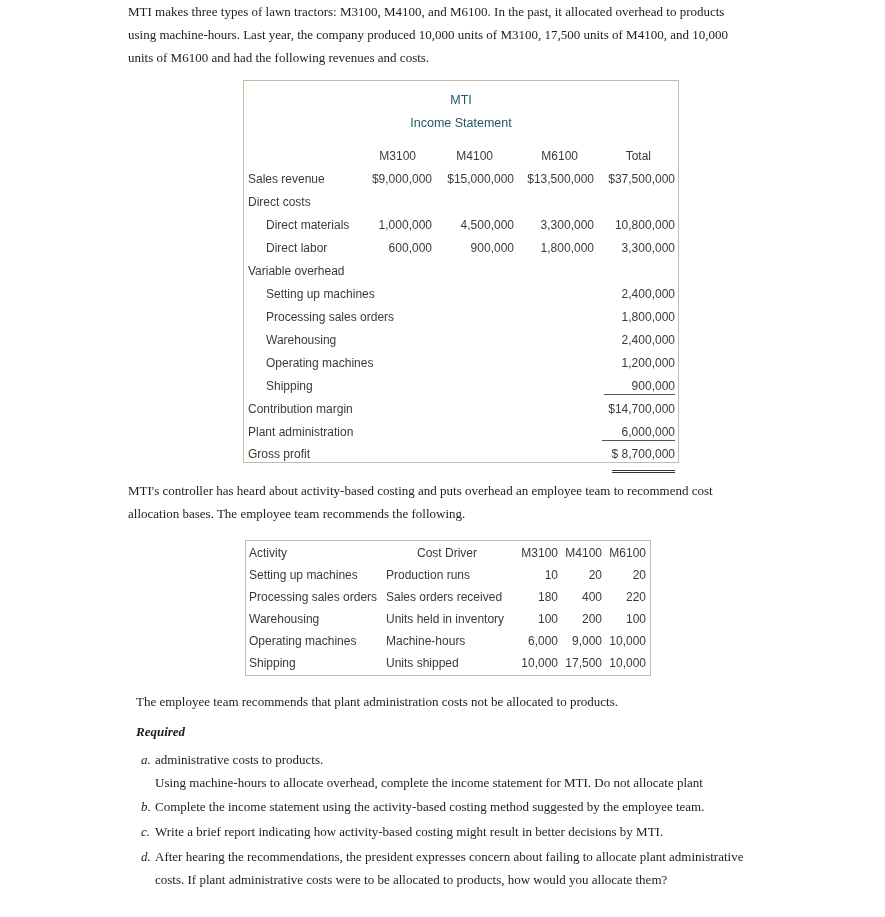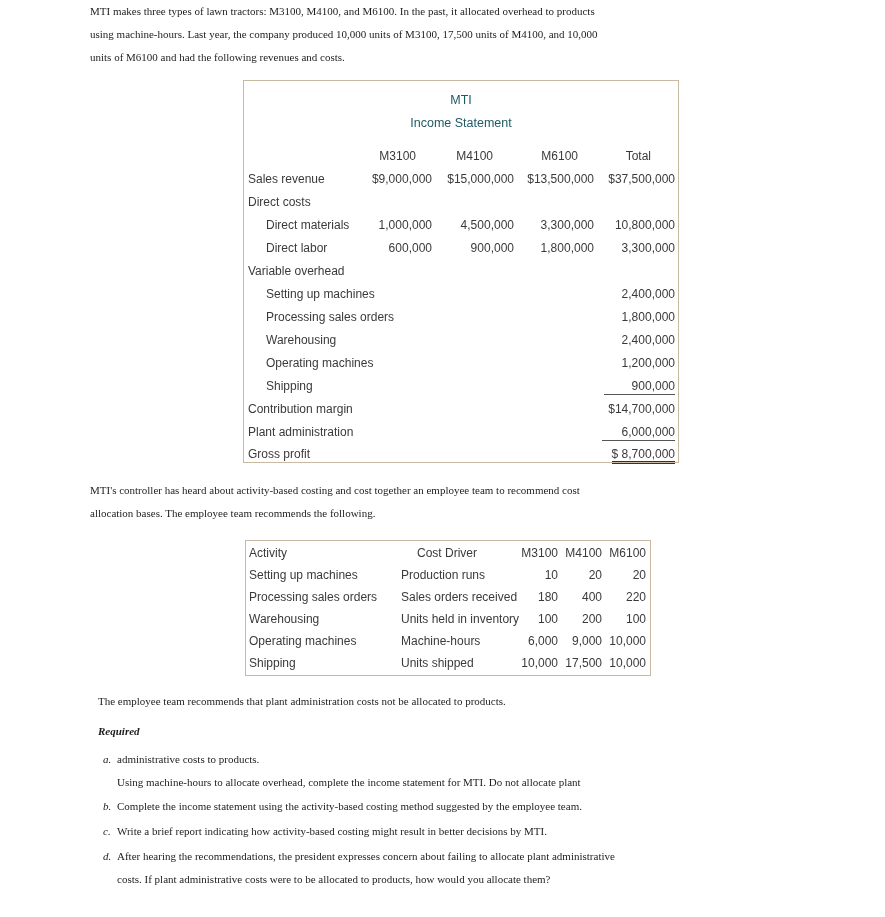--- a/index.html
+++ b/index.html
@@ -1,47 +1,47 @@
 <!DOCTYPE html>
 <html><head>
   <meta charset="utf-8">
   <style>
     html, body { margin: 0; padding: 0; background: #ffffff; }
     body { width: 885px; height: 917px; position: relative; overflow: hidden; color: #1a1a1a; }
-    .serif { font-family: "Liberation Serif", "DejaVu Serif", serif; font-size: 11px; line-height: 23px; color: #1d1d1d; }
+    .serif { font-family: "Liberation Serif", "DejaVu Serif", serif; font-size: 13px; line-height: 23px; color: #1d1d1d; margin-left: 38px; }
     .sans { font-family: "Liberation Sans", "DejaVu Sans", sans-serif; font-size: 12px; color: #3a3a3a; }
 
     #intro { position: absolute; left: 90px; top: 0px; width: 720px; }
     #intro p { margin: 0; }
 
     #income-box { position: absolute; left: 243px; top: 80px; width: 436px; height: 383px; border: 1.5px solid #c9b8a2; box-sizing: border-box; }
     .is-title { position: absolute; left: 0; width: 100%; text-align: center; color: #1f5a63; font-size: 12.5px; }
     #is-title-1 { top: 12px; }
     #is-title-2 { top: 35px; }
 
     .is-row { position: absolute; left: 0; width: 100%; height: 20px; }
     .is-row span { position: absolute; top: 0; white-space: nowrap; }
     .lbl { left: 4px; }
     .lbl.ind { left: 22px; }
     .c1 { right: 246px; text-align: right; }
     .c2 { right: 164px; text-align: right; }
     .c3 { right: 84px; text-align: right; }
     .c4 { right: 3px; text-align: right; }
     .hdr { text-align: center; }
     .ul { border-bottom: 1px solid #555; padding-bottom: 1px; }
-    .dul { border-bottom: 3px double #333; padding-bottom: 0px; }
+    .dul { border-bottom: 3px double #333; padding-bottom: 9px; }
 
     #para2 { position: absolute; left: 90px; top: 479px; width: 720px; }
     #para2 p { margin: 0; }
 
     #driver-box { position: absolute; left: 245px; top: 540px; width: 406px; height: 136px; border: 1.5px solid #c9b8a2; box-sizing: border-box; }
     .dr-row { position: absolute; left: 0; width: 100%; height: 20px; }
     .dr-row span { position: absolute; top: 0; white-space: nowrap; }
     .d-act { left: 3px; }
-    .d-drv { left: 155px; }
+    .d-drv { left: 140px; }
     .d-drv.h { left: 171px; }
     .d-c1 { right: 92px; text-align: right; }
     .d-c2 { right: 48px; text-align: right; }
     .d-c3 { right: 4px; text-align: right; }
 
     #para3 { position: absolute; left: 98px; top: 690px; width: 720px; }
     #para3 p { margin: 0; }
     #required { position: absolute; left: 98px; top: 720px; font-style: italic; font-weight: bold; }
     .req-item { position: absolute; left: 103px; width: 700px; }
     .req-item .letter { font-style: italic; position: absolute; left: 0; top: 0; }
@@ -134,21 +134,21 @@
     <span class="c4 ul" style="padding-left:20px">6,000,000</span>
   </div>
 
   <div class="is-row" style="top:366px">
     <span class="lbl">Gross profit</span>
     <span class="c4 dul">$ 8,700,000</span>
   </div>
 </div>
 
 <div id="para2" class="serif">
-  <p>MTI's controller has heard about activity-based costing and cost together an employee team to recommend cost</p>
+  <p>MTI's controller has heard about activity-based costing and puts overhead an employee team to recommend cost</p>
   <p>allocation bases. The employee team recommends the following.</p>
 </div>
 
 <div id="driver-box" class="sans">
   <div class="dr-row" style="top:5px">
     <span class="d-act">Activity</span>
     <span class="d-drv h">Cost Driver</span>
     <span class="d-c1">M3100</span>
     <span class="d-c2">M4100</span>
     <span class="d-c3">M6100</span>

